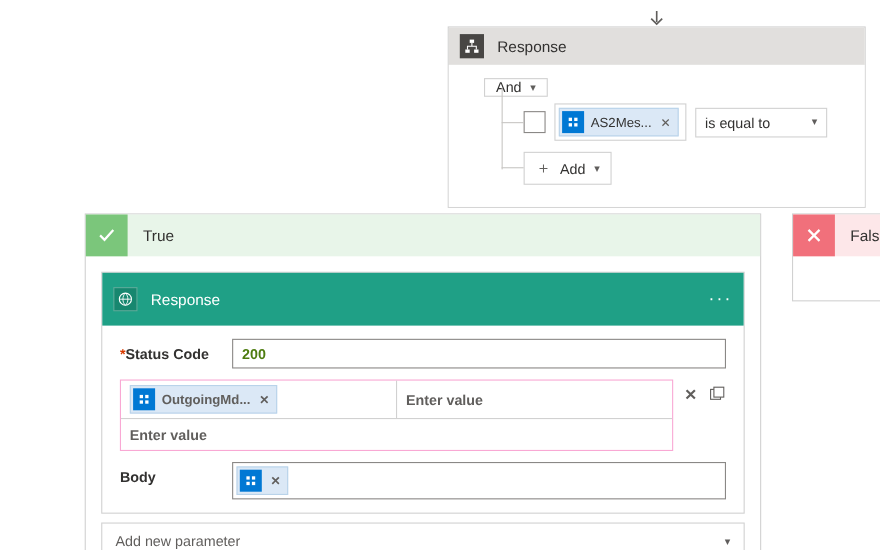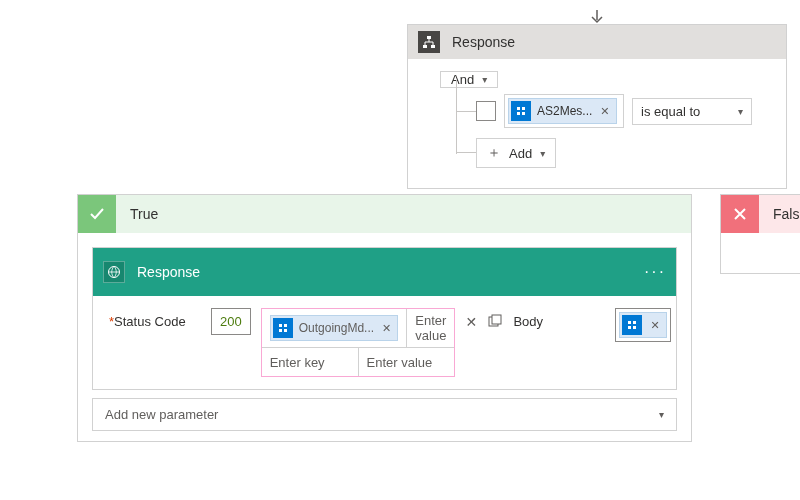--- a/index.html
+++ b/index.html
@@ -30,21 +30,21 @@
   .true-header { background: #e8f5e9; display: flex; align-items: center; height: 38px; }
   .true-check { width: 38px; height: 38px; background: #7bc67b; display: flex; align-items: center; justify-content: center; }
   .true-label { padding-left: 14px; font-size: 14px; }
   
   .response-card { margin: 14px 14px 8px 14px; border: 1px solid #d1d1d1; }
   .response-header { background: #1fa086; display: flex; align-items: center; height: 48px; padding: 0 10px; gap: 4px; justify-content: space-between; }
   .resp-left { display: flex; align-items: center; gap: 12px; }
   .resp-icon { width: 22px; height: 22px; background: #17876f; border: 1px solid rgba(255,255,255,0.3); display: flex; align-items: center; justify-content: center; }
   .resp-title { color: #fff; font-size: 14px; }
   .dots { color: #fff; font-size: 16px; letter-spacing: 2px; }
-  .response-body { padding: 12px 16px; display: flex; flex-direction: row; gap: 10px; }
+  .response-body { padding: 12px 16px; display: flex; flex-direction: column; gap: 10px; font-weight: bold; }
   .field-row { display: flex; align-items: flex-start; gap: 10px; }
   .field-label { width: 92px; font-size: 13px; color: #323130; padding-top: 6px; }
   .req { color: #d83b01; }
   .field-input { flex: 1; border: 1px solid #8a8886; padding: 5px 8px; font-size: 13px; color: #4d7c0f; }
   .headers-grid { border: 1px solid #f9a8d4; flex: 1; }
   .headers-wrap { display: flex; align-items: flex-start; gap: 8px; flex: 1; }
   .hrow { display: flex; border-bottom: 1px solid #d1d1d1; }
   .hrow:last-child { border-bottom: none; }
   .hcell { flex: 1; padding: 4px 8px; border-right: 1px solid #d1d1d1; min-height: 28px; display: flex; align-items: center; font-size: 13px; color: #605e5c; }
   .hcell:last-child { border-right: none; }
@@ -162,21 +162,20 @@
                         <rect x="7" y="7" width="3" height="3" fill="#fff"></rect>
                       </svg>
                   </span>
                   <span>OutgoingMd...</span>
                   <span class="token-x">✕</span>
                 </span>
               </div>
               <div class="hcell">Enter value</div>
             </div>
             <div class="hrow">
-              <div class="hcell">Enter key</div>
               <div class="hcell">Enter value</div>
             </div>
           </div>
           <span class="hdel">✕</span>
           <span class="hdyn">
             <svg width="14" height="14" viewBox="0 0 14 14">
                 <rect x="1" y="3" width="9" height="9" stroke="#605e5c" fill="none"></rect>
                 <rect x="4" y="1" width="9" height="9" stroke="#605e5c" fill="#fff"></rect>
               </svg>
           </span>

